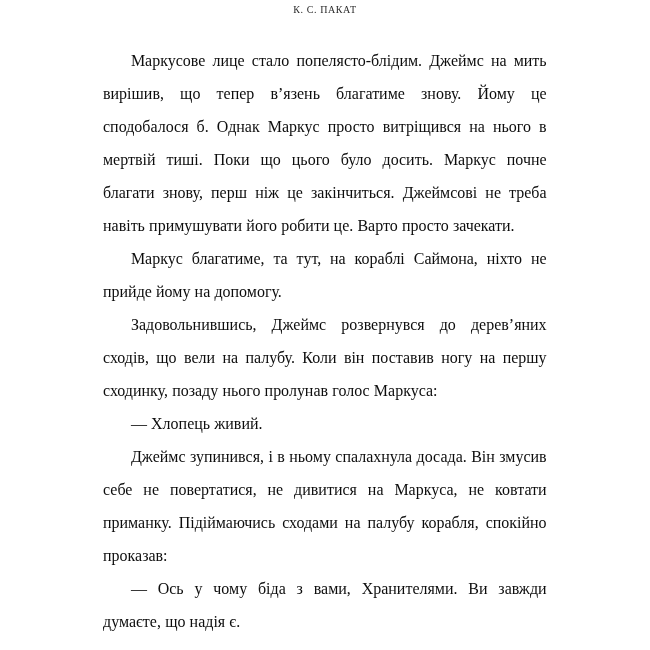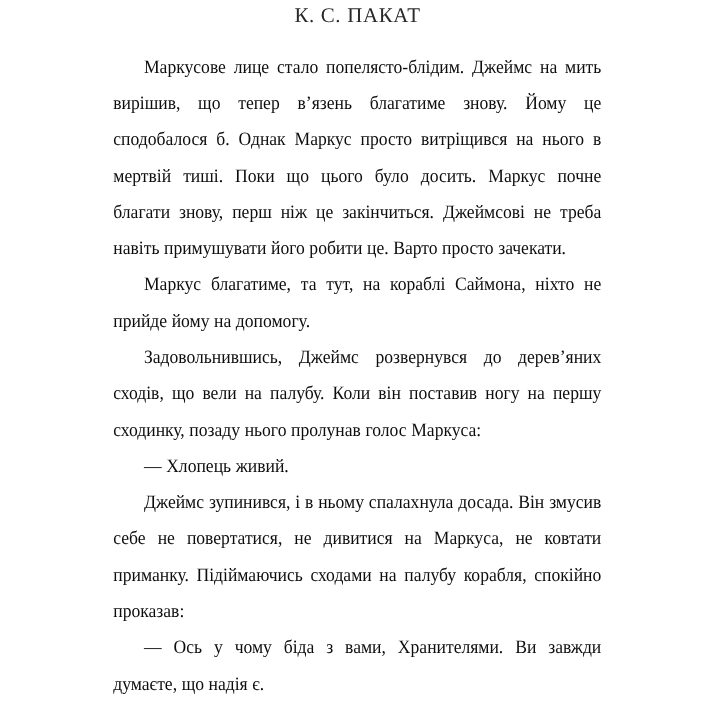--- a/index.html
+++ b/index.html
@@ -22,34 +22,33 @@
     background: #ffffff;
   }
 
   
   .running-header {
     position: absolute;
     top: 4px;
     left: 0;
     width: 650px;
     text-align: center;
-    font-size: 19px;
+    font-size: 10px;
     letter-spacing: 0.6px;
     color: #2a2a2a;
     font-family: "Liberation Serif", "DejaVu Serif", serif;
     white-space: nowrap;
   }
 
   
   .text-block {
     position: absolute;
     left: 103px;
     top: 44px;
     width: 444px;
-    font-family: Liberation Serif, serif;
   }
 
   .para {
     margin: 0;
     font-size: 17.2px;
     line-height: 33px;
     text-align: justify;
     text-justify: inter-word;
     text-indent: 30px;
     hyphens: manual;

